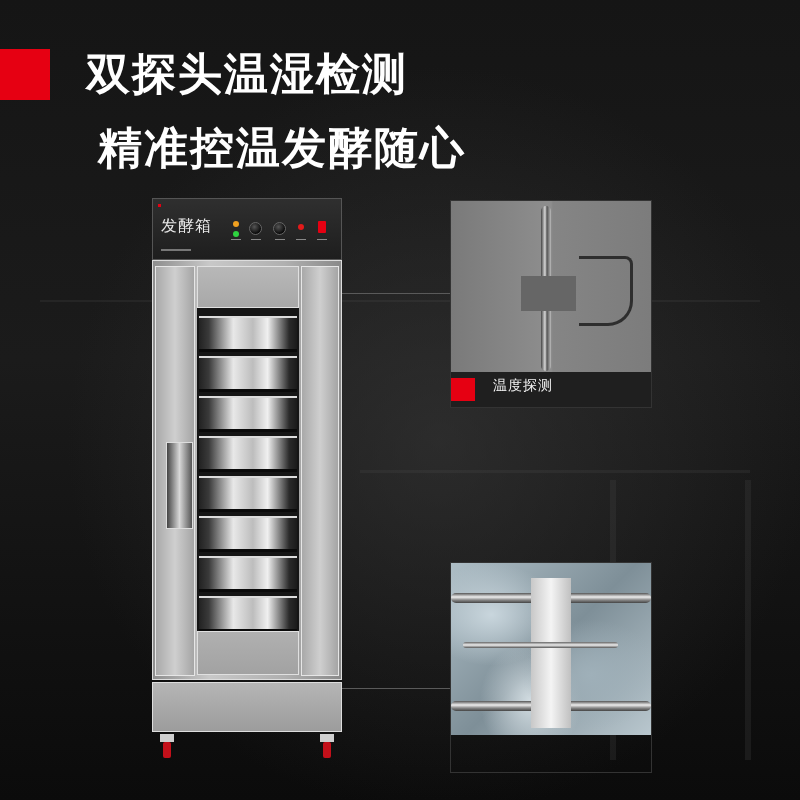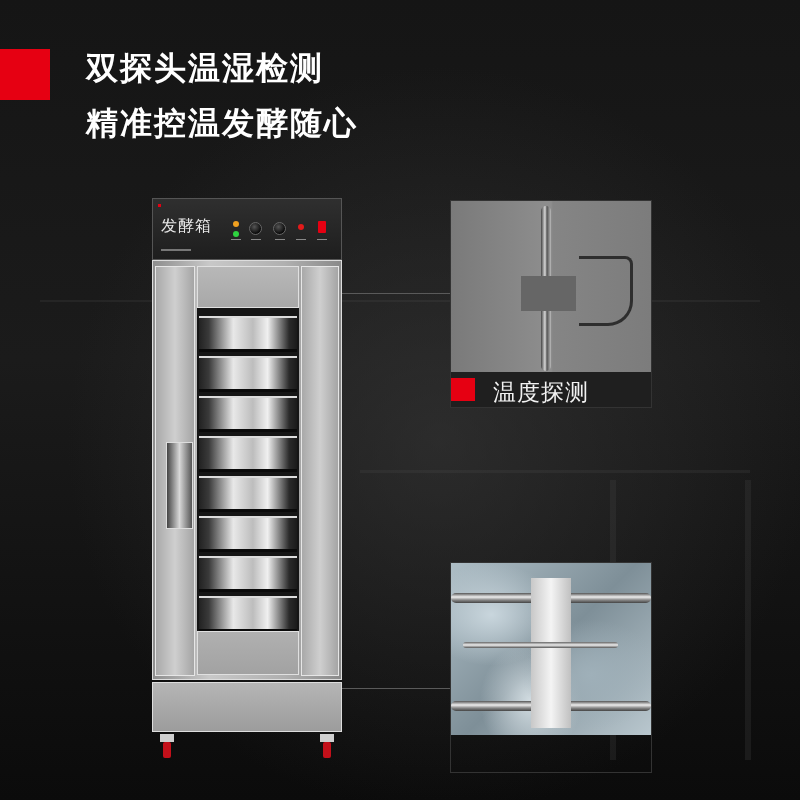--- a/index.html
+++ b/index.html
@@ -12,25 +12,25 @@
       radial-gradient(ellipse at 55% 55%, rgba(60,60,60,0.55) 0%, rgba(20,20,20,0) 60%),
       linear-gradient(180deg, #151515 0%, #1b1b1b 45%, #121212 75%, #0b0b0b 100%);
   }
   .bg-shelf { position: absolute; background: rgba(90,90,90,0.18); }
   .bg-post { position: absolute; background: rgba(70,70,70,0.25); }
 
   .accent-square { position: absolute; left: 0; top: 49px; width: 50px; height: 51px; background: #e60012; }
 
   .headline {
     position: absolute; left: 86px; color: #ffffff; font-weight: bold;
-    font-size: 32px; letter-spacing: 2px; line-height: 1;
+    font-size: 44px; letter-spacing: 2px; line-height: 1;
     font-family: "DejaVu Sans", sans-serif;
   }
   .headline.l1 { top: 52px; }
-  .headline.l2 { top: 107px; }
+  .headline.l2 { top: 126px; margin-left: 12px; }
 
   
   .cabinet { position: absolute; left: 152px; top: 198px; width: 190px; height: 560px; }
   .panel {
     position: absolute; left: 0; top: 0; width: 190px; height: 62px;
     background: linear-gradient(180deg, #2f2f2f, #1e1e1e); border: 1px solid #555;
   }
   .brand { position: absolute; left: 5px; top: 5px; font-size: 3px; color: #bbb; }
   .brand-dot { display: inline-block; width: 3px; height: 3px; background: #e60012; }
   .panel-title { position: absolute; left: 8px; top: 17px; font-size: 16px; color: #e8e8e8; letter-spacing: 1px; }
@@ -70,21 +70,21 @@
   .callout.c2 { top: 562px; height: 211px; }
   .callout-img { position: absolute; left: 0; top: 0; width: 200px; }
   .c1 .callout-img { height: 172px; background: linear-gradient(90deg, #7a7a7a, #8e8e8e 50%, #858585 51%, #7c7c7c); }
   .c2 .callout-img { height: 172px; background:
       radial-gradient(ellipse at 20% 30%, #c9d6dd 0%, transparent 30%),
       radial-gradient(ellipse at 70% 65%, #9fb0b9 0%, transparent 35%),
       radial-gradient(ellipse at 40% 80%, #d3dde2 0%, transparent 30%),
       linear-gradient(135deg, #aebec6, #7e8f98 50%, #b9c7ce); }
   .callout-caption { position: absolute; left: 0; bottom: 0; width: 200px; height: 35px; background: #1f1f1f; }
   .caption-square { position: absolute; left: 0; top: 6px; width: 24px; height: 23px; background: #e60012; }
-  .caption-text { position: absolute; left: 42px; top: 5px; font-size: 23px; color: #f2f2f2; letter-spacing: 1px; }
+  .caption-text { position: absolute; left: 42px; top: 5px; font-size: 14px; color: #f2f2f2; letter-spacing: 1px; }
 
   
   .probe-v { position: absolute; left: 90px; top: 5px; width: 10px; height: 165px; background: linear-gradient(90deg, #444, #d8d8d8 40%, #555 60%, #bbb); border-radius: 5px; }
   .clip { position: absolute; left: 70px; top: 75px; width: 55px; height: 35px; background: #666; }
   .hook { position: absolute; left: 128px; top: 55px; width: 54px; height: 70px; border: 3px solid #2e2e2e; border-left: none; border-radius: 0 8px 25px 0; }
   .rod { position: absolute; height: 10px; border-radius: 5px; background: linear-gradient(180deg, #555, #eee 40%, #888 70%, #444); }
   .rod.r1 { left: 0; top: 30px; width: 200px; }
   .rod.r2 { left: 0; top: 138px; width: 200px; }
   .needle { position: absolute; left: 12px; top: 79px; width: 155px; height: 6px; background: linear-gradient(180deg, #666, #eee, #555); border-radius: 3px; }
   .clamp { position: absolute; left: 80px; top: 15px; width: 40px; height: 150px; background: linear-gradient(90deg, #c8c8c8, #f4f4f4, #c0c0c0); }

